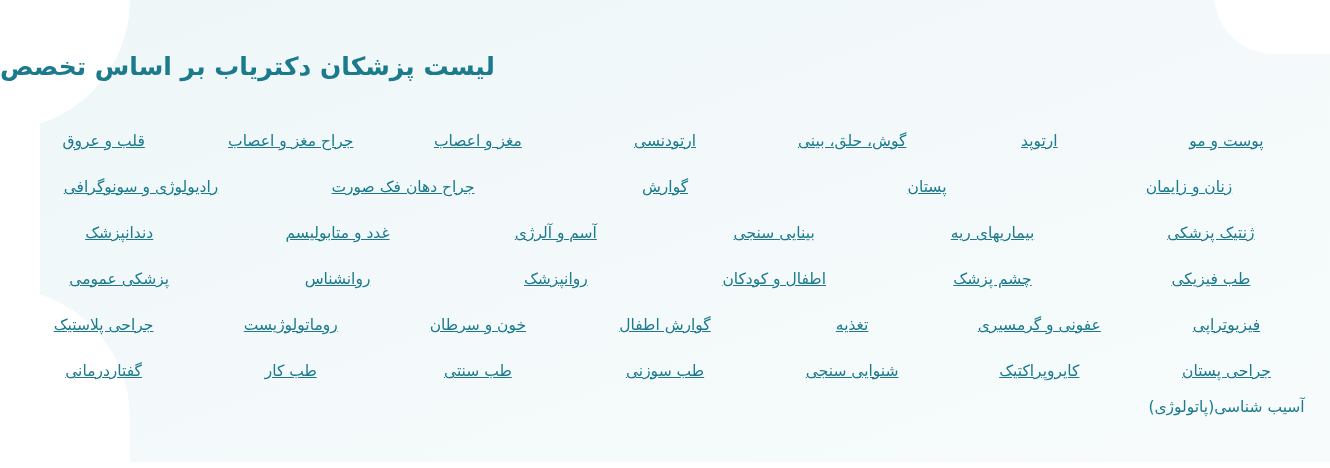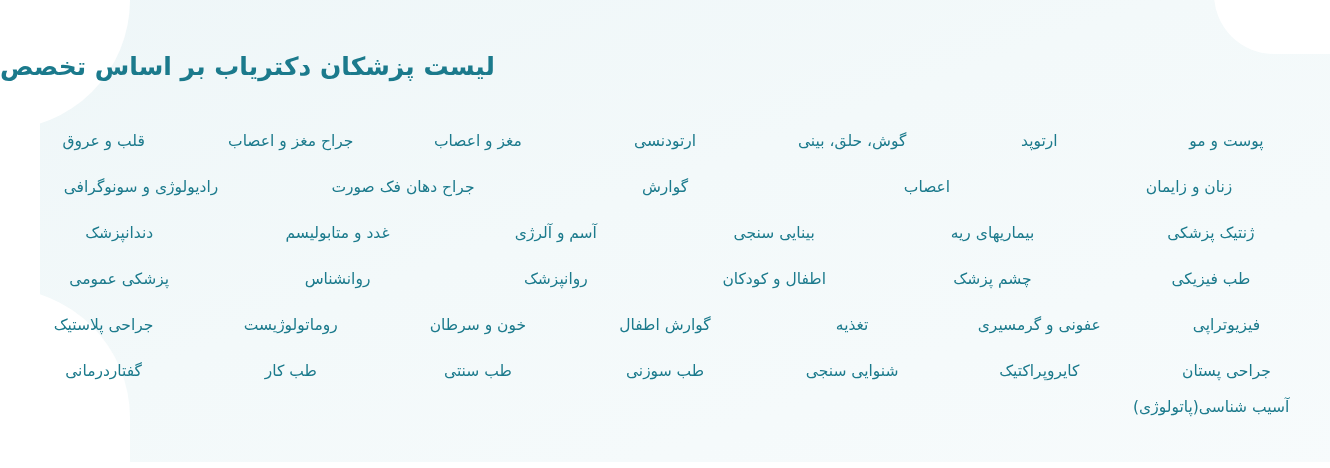--- a/index.html
+++ b/index.html
@@ -115,32 +115,33 @@
   .cell {
     flex: 1 1 0;
     text-align: center;
     font-size: 15.5px;
     color: #1b7a8c;
     height: 46px;
     line-height: 46px;
     white-space: nowrap;
     overflow: visible;
     direction: rtl;
+    text-decoration: underline;
   }
 
   .tail-row {
     position: absolute;
     top: 392px;
     right: 10px;
     width: 1310px;
     direction: rtl;
   }
   .tail-cell {
     width: 187px;
-    text-align: left;
+    text-align: center;
     font-size: 15.5px;
     color: #1b7a8c;
     line-height: 30px;
     direction: rtl;
   }
 </style>
 </head>
 <body>
 
 <div class="page">
@@ -161,21 +162,21 @@
         <div class="cell">ارتوپد</div>
         <div class="cell">گوش، حلق، بینی</div>
         <div class="cell">ارتودنسی</div>
         <div class="cell">مغز و اعصاب</div>
         <div class="cell">جراح مغز و اعصاب</div>
         <div class="cell">قلب و عروق</div>
       </div>
 
       <div class="grid-row">
         <div class="cell">زنان و زایمان</div>
-        <div class="cell">اعصاب</div>
+        <div class="cell">پستان</div>
         <div class="cell">گوارش</div>
         <div class="cell">جراح دهان فک صورت</div>
         <div class="cell">رادیولوژی و سونوگرافی</div>
       </div>
 
       <div class="grid-row">
         <div class="cell">ژنتیک پزشکی</div>
         <div class="cell">بیماریهای ریه</div>
         <div class="cell">بینایی سنجی</div>
         <div class="cell">آسم و آلرژی</div>

